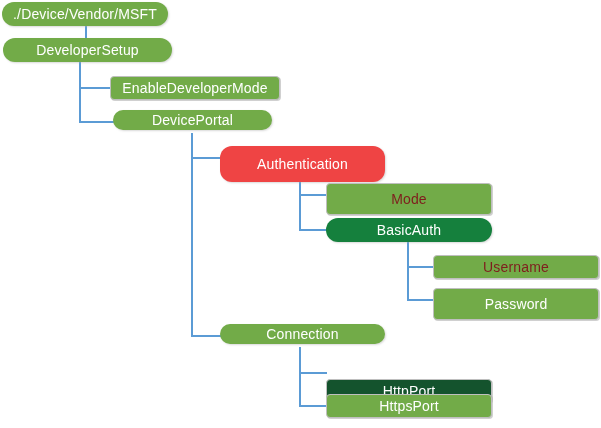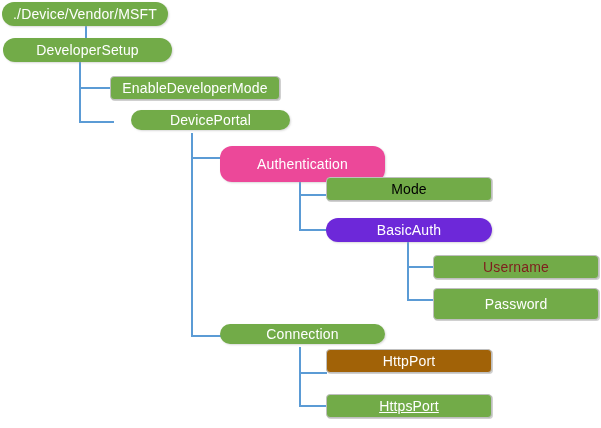--- a/index.html
+++ b/index.html
@@ -74,42 +74,42 @@
   <div id="node-layer">
       <div class="node pill pill-shadow" style="left: 2px; top: 2px; width: 166px; height: 24px; background: rgb(114, 171, 72); color: rgb(255, 255, 255);">
         <span class="node-label">./Device/Vendor/MSFT</span>
       </div>
       <div class="node pill pill-shadow" style="left: 3px; top: 38px; width: 169px; height: 24px; background: rgb(114, 171, 72); color: rgb(255, 255, 255);">
         <span class="node-label">DeveloperSetup</span>
       </div>
       <div class="node rect" style="left: 110px; top: 76px; width: 170px; height: 24px; background: rgb(114, 171, 72); color: rgb(255, 255, 255);">
         <span class="node-label">EnableDeveloperMode</span>
       </div>
-      <div class="node pill pill-shadow" style="left: 113px; top: 110px; width: 159px; height: 20px; background: rgb(114, 171, 72); color: rgb(255, 255, 255); margin-left: 18px;">
+      <div class="node pill pill-shadow" style="left: 113px; top: 110px; width: 159px; height: 20px; background: rgb(114, 171, 72); color: rgb(255, 255, 255);">
         <span class="node-label">DevicePortal</span>
       </div>
-      <div class="node pill pill-shadow" style="left: 220px; top: 146px; width: 165px; height: 36px; background: #ec4899; color: rgb(255, 255, 255);">
+      <div class="node pill pill-shadow" style="left: 220px; top: 146px; width: 165px; height: 36px; background: #ef4444; color: rgb(255, 255, 255);">
         <span class="node-label">Authentication</span>
       </div>
-      <div class="node rect" style="left: 326px; top: 177px; width: 166px; height: 24px; background: rgb(114, 171, 72); color: #000000;">
+      <div class="node rect" style="left: 326px; top: 183px; width: 166px; height: 32px; background: rgb(114, 171, 72); color: #7f1d1d;">
         <span class="node-label">Mode</span>
       </div>
-      <div class="node pill pill-shadow" style="left: 326px; top: 218px; width: 166px; height: 24px; background: #6d28d9; color: rgb(255, 255, 255);">
+      <div class="node pill pill-shadow" style="left: 326px; top: 218px; width: 166px; height: 24px; background: #15803d; color: rgb(255, 255, 255);">
         <span class="node-label">BasicAuth</span>
       </div>
       <div class="node rect" style="left: 433px; top: 255px; width: 166px; height: 24px; background: rgb(114, 171, 72); color: #7f1d1d;">
         <span class="node-label">Username</span>
       </div>
       <div class="node rect" style="left: 433px; top: 288px; width: 166px; height: 32px; background: rgb(114, 171, 72); color: rgb(255, 255, 255);">
         <span class="node-label">Password</span>
       </div>
       <div class="node pill pill-shadow" style="left: 220px; top: 324px; width: 165px; height: 20px; background: rgb(114, 171, 72); color: rgb(255, 255, 255);">
         <span class="node-label">Connection</span>
       </div>
-      <div class="node rect" style="left: 326px; top: 349px; width: 166px; height: 24px; background: #a16207; color: rgb(255, 255, 255);">
+      <div class="node rect" style="left: 326px; top: 379px; width: 166px; height: 24px; background: #14532d; color: rgb(255, 255, 255);">
         <span class="node-label">HttpPort</span>
       </div>
-      <div class="node rect" style="left: 326px; top: 394px; width: 166px; height: 24px; background: rgb(114, 171, 72); color: rgb(255, 255, 255); text-decoration: underline;">
+      <div class="node rect" style="left: 326px; top: 394px; width: 166px; height: 24px; background: rgb(114, 171, 72); color: rgb(255, 255, 255);">
         <span class="node-label">HttpsPort</span>
       </div>
     </div>
 
 </div>
 
 </body></html>

